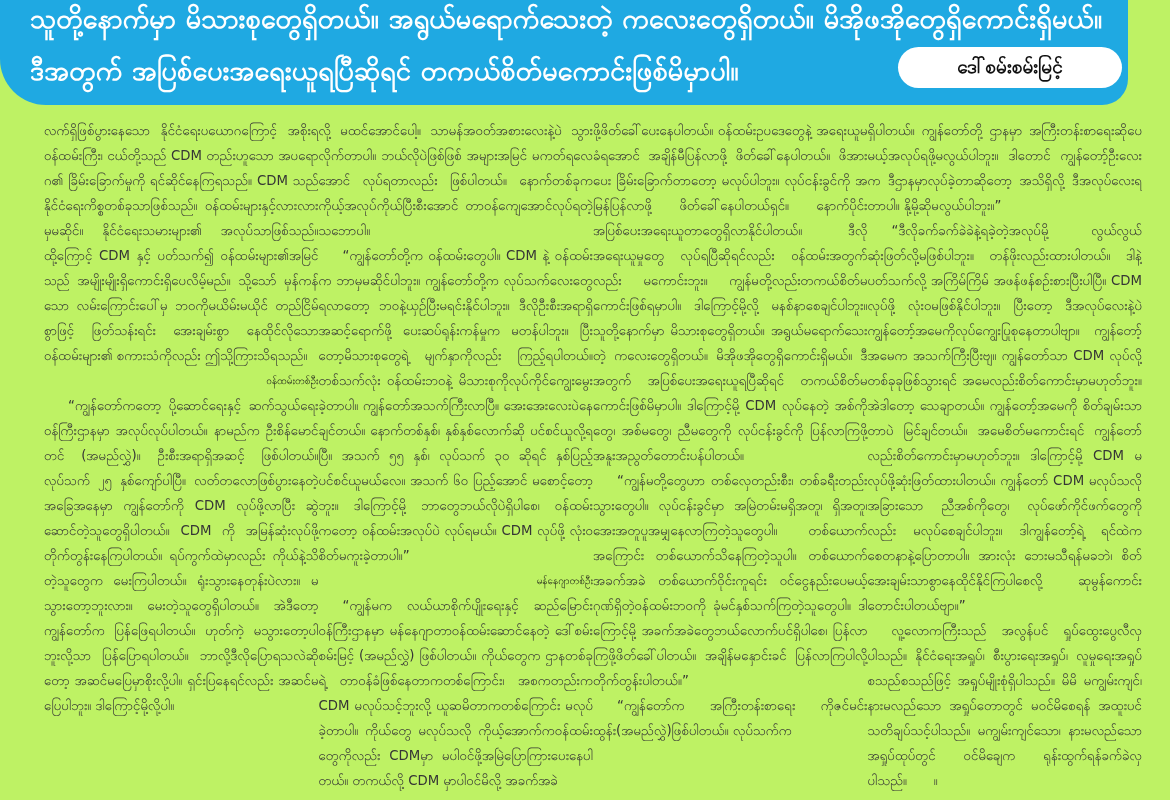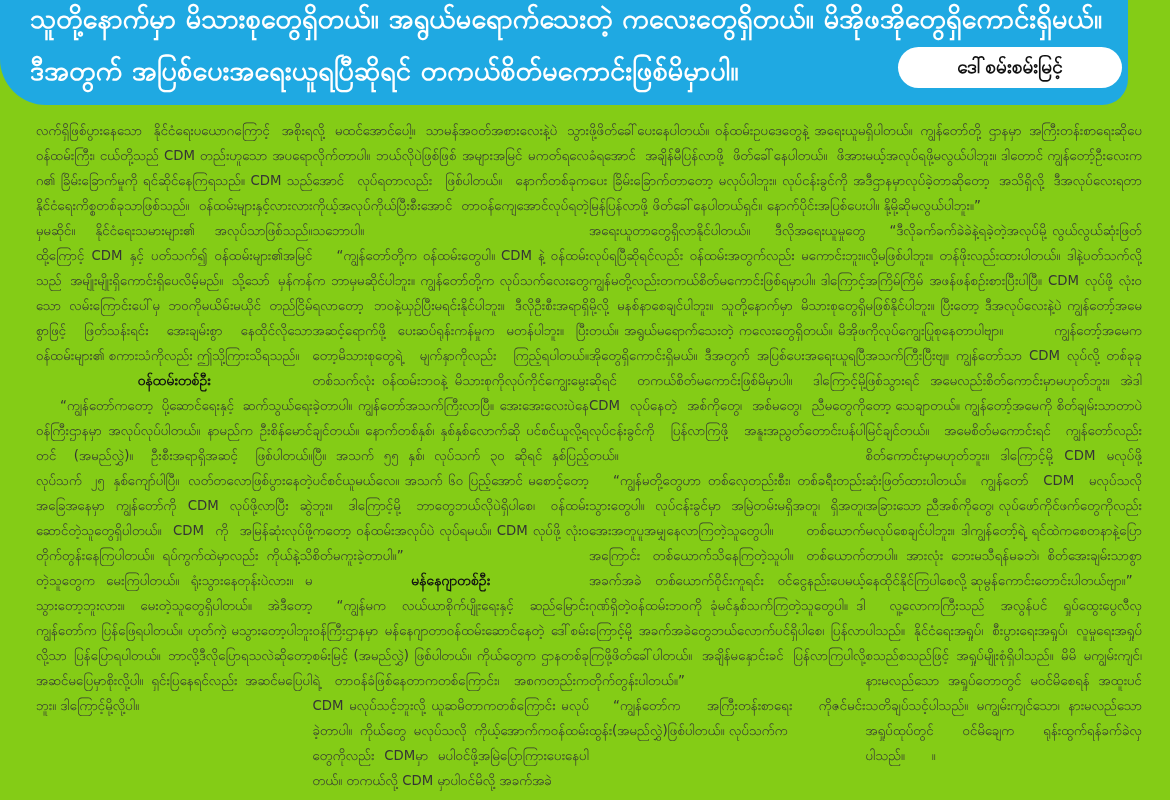--- a/index.html
+++ b/index.html
@@ -1,21 +1,21 @@
 <!DOCTYPE html>
 <html><head>
 <meta charset="utf-8">
 <style>
   html, body { margin: 0; padding: 0; background: #ffffff; }
   .page {
     position: relative;
     width: 1170px;
     height: 800px;
     overflow: hidden;
-    background: #84cc16;
+    background: #bef264;
     font-family: "DejaVu Sans", sans-serif;
   }
   
   .banner {
     position: relative;
     height: 112px;
     margin-right: 42px;
     background: #1fa9e2;
     border-radius: 0 0 26px 46px;
   }
@@ -42,43 +42,42 @@
     align-items: center;
     justify-content: center;
     color: #101010;
     font-weight: 700;
     font-size: 19px;
   }
   
   .columns {
     display: flex;
     gap: 0;
-    padding: 13px 28px 0 12px;
+    padding: 13px 28px 0 44px;
     height: 675px;
     overflow: hidden;
-    margin-left: 24px;
   }
   .column {
     flex: 1 1 0;
     min-width: 0;
     font-size: 13.3px;
     line-height: 25px;
     text-align: justify;
     color: #353535;
     overflow: hidden;
   }
   .column p { margin: 0; }
   .column p.indent { text-indent: 24px; }
   .column h3.subhead {
     margin: 0;
-    font-size: 14px;
+    font-size: 10px;
     line-height: 25px;
-    font-weight: 700;
+    font-weight: 400;
     color: #121212;
-    text-align: center;
+    text-align: right;
   }
 </style>
 </head>
 <body>
 
 <div class="page">
   <header class="banner">
     <div class="headline">
       <div class="hl1">သူတို့နောက်မှာ မိသားစုတွေရှိတယ်။ အရွယ်မရောက်သေးတဲ့ ကလေးတွေရှိတယ်။ မိအိုဖအိုတွေရှိကောင်းရှိမယ်။</div>
       <div class="hl2">ဒီအတွက် အပြစ်ပေးအရေးယူရပြီဆိုရင် တကယ်စိတ်မကောင်းဖြစ်မိမှာပါ။</div>

